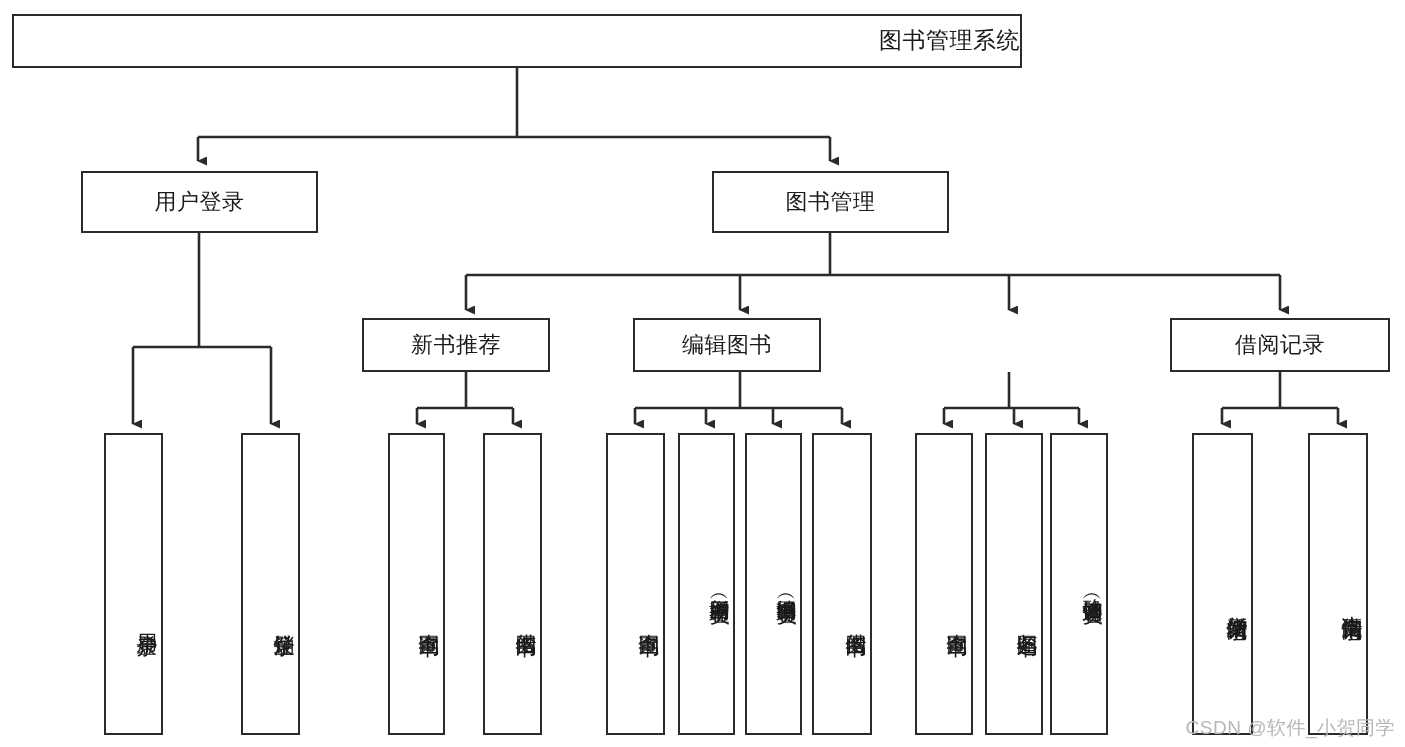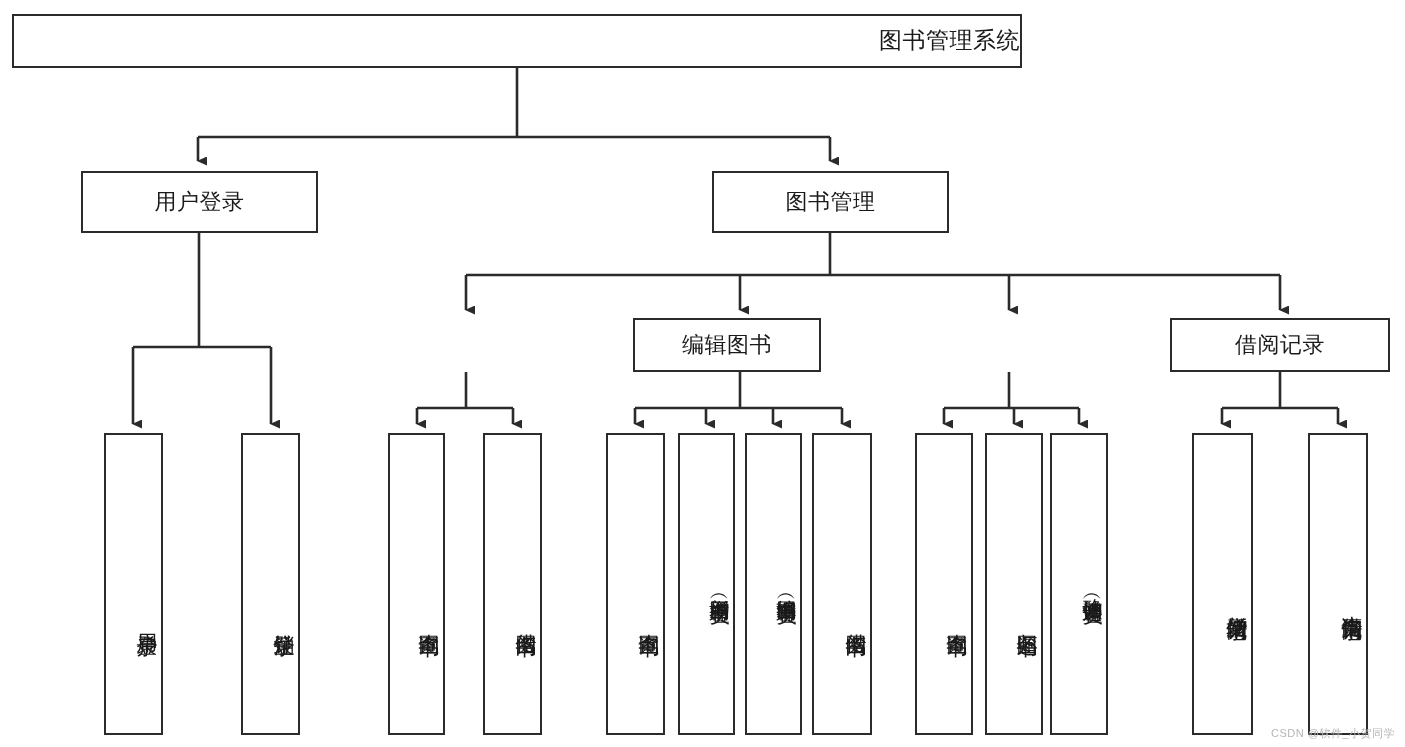--- a/index.html
+++ b/index.html
@@ -61,21 +61,21 @@
     font-size: 20px;
     line-height: 1.3;
   }
   .node-label {
     display: block;
   }
   .watermark {
     position: absolute;
     right: 10px;
     bottom: 6px;
-    font-size: 11px;
+    font-size: 19px;
     color: #b6b6b6;
     letter-spacing: 0.5px;
     white-space: nowrap;
     user-select: none;
   }
 </style>
 </head>
 <body>
 
 <div id="diagram-root">
@@ -138,20 +138,23 @@
   </div>
 
   <div class="node horizontal" style="left:81px; top:171px; width:237px; height:62px;">
     <span class="node-label">用户登录</span>
   </div>
 
   <div class="node horizontal" style="left:712px; top:171px; width:237px; height:62px;">
     <span class="node-label">图书管理</span>
   </div>
 
+  <div class="node horizontal" style="left:362px; top:318px; width:188px; height:54px;">
+    <span class="node-label">新书推荐</span>
+  </div>
 
   <div class="node horizontal" style="left:633px; top:318px; width:188px; height:54px;">
     <span class="node-label">编辑图书</span>
   </div>
 
 
   <div class="node horizontal" style="left:1170px; top:318px; width:220px; height:54px;">
     <span class="node-label">借阅记录</span>
   </div>
 

